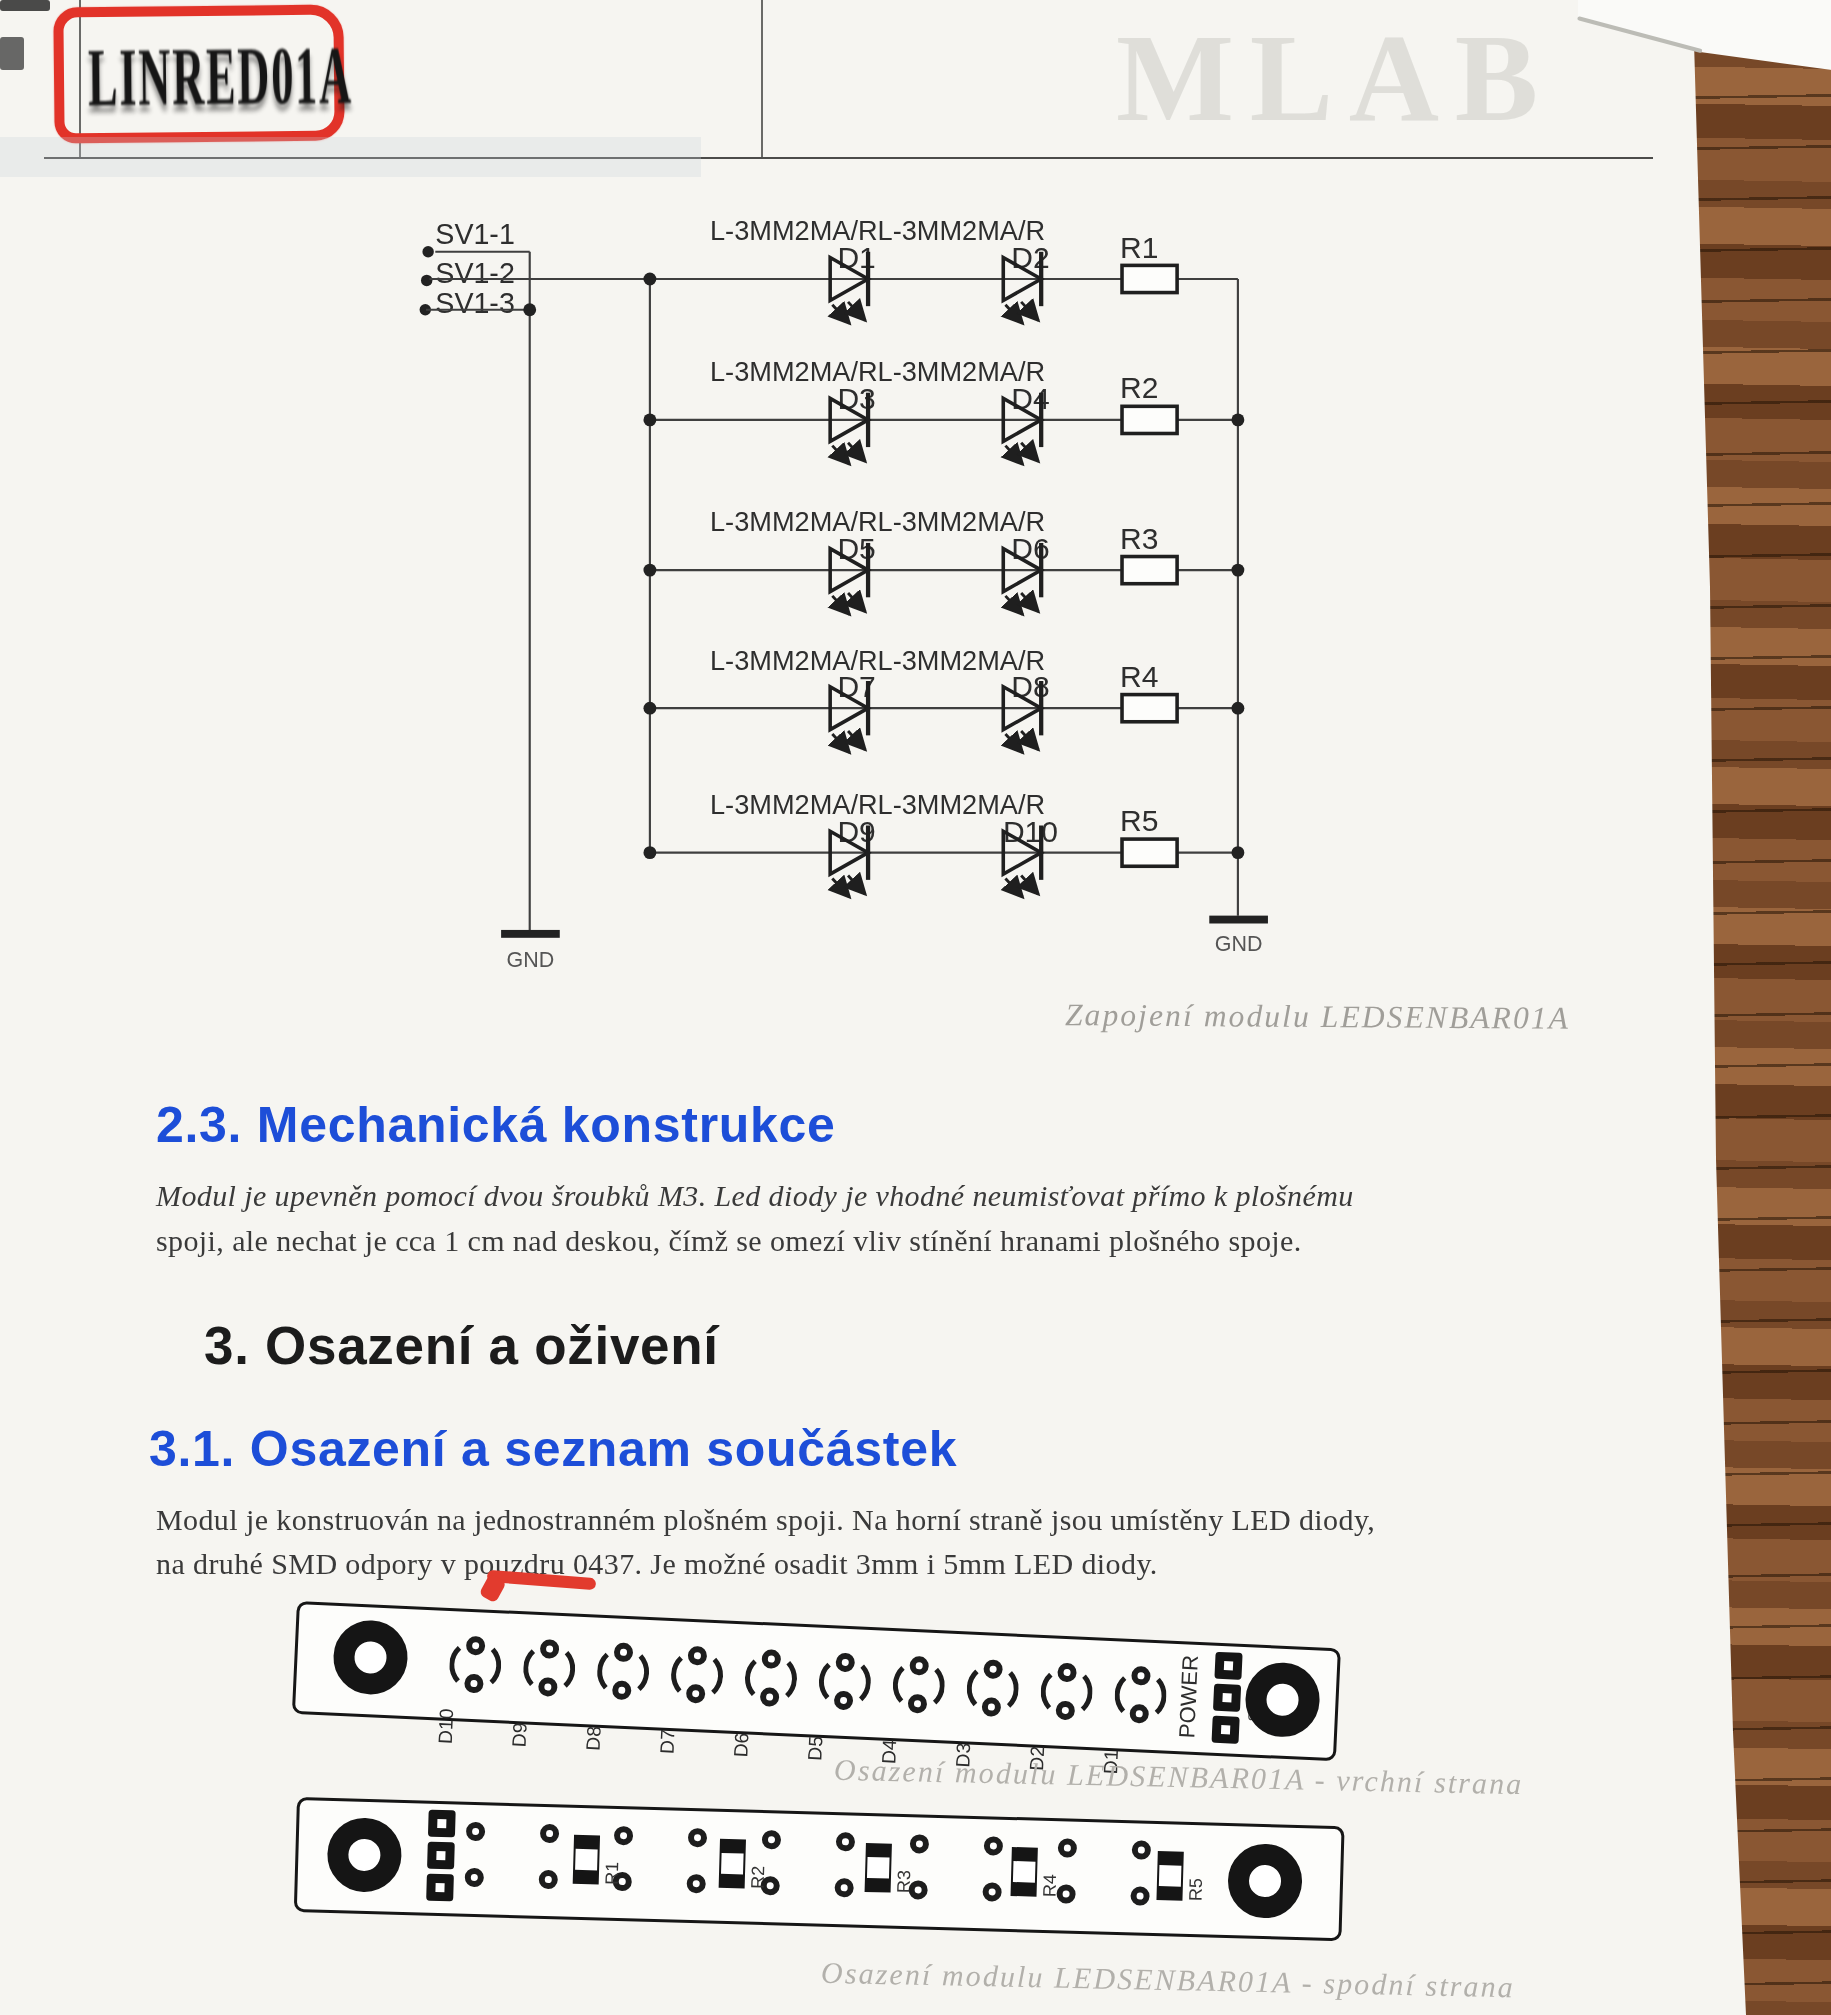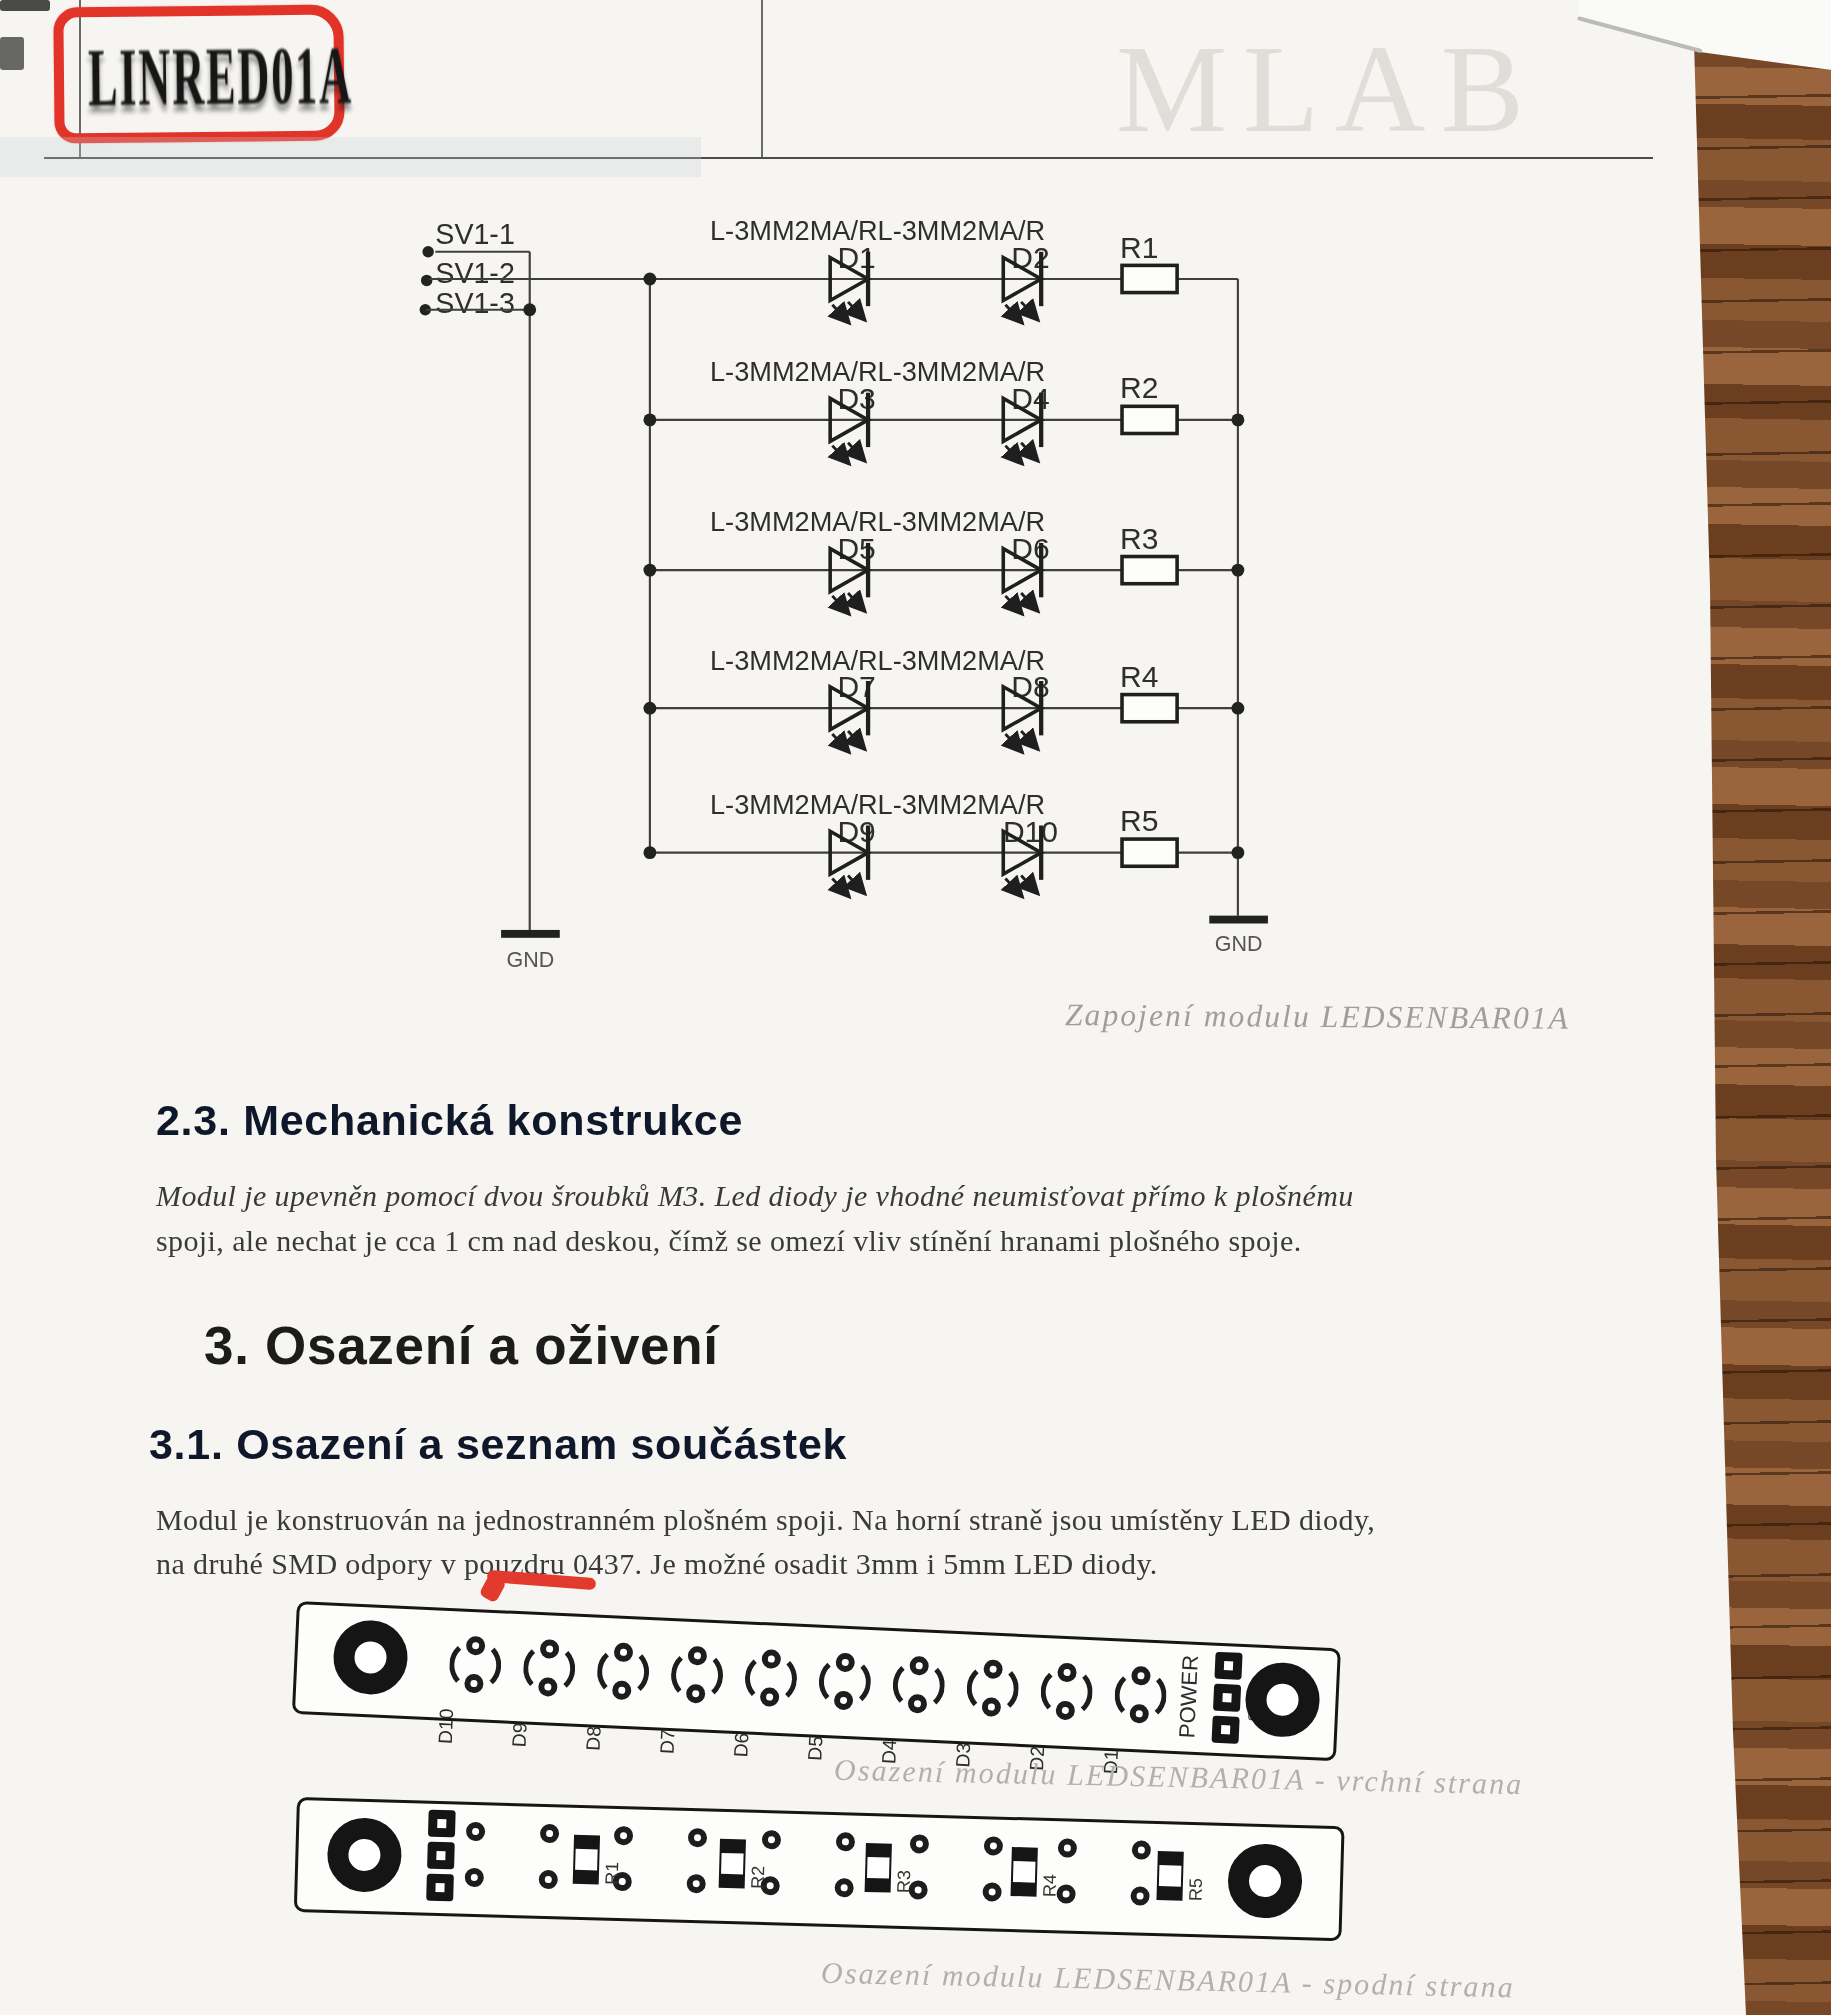--- a/index.html
+++ b/index.html
@@ -11,40 +11,40 @@
   }
   .page{position:absolute;left:0;top:0;width:1832px;height:2015px;background:#f6f5f1;
     clip-path:polygon(0 0,1673px 0,1694px 42px,1710px 587px,1716px 1159px,1733px 1732px,1746px 2015px,0 2015px);}
   .wedge{position:absolute;left:1578px;top:0;width:254px;height:93px;background:#fafaf8;
     clip-path:polygon(0 0,254px 0,254px 70px,122px 52px,0 18px);}
   .foldline{position:absolute;left:1578px;top:15.7px;width:129px;height:3.6px;background:#bcbcb6;
     transform:rotate(15deg);transform-origin:0 0;border-radius:2.1px;}
   
   .vline{position:absolute;top:0;width:2.1px;background:#6a6a68;}
   .hline{position:absolute;height:2.1px;background:#4c4c4a;}
-  .watermark{position:absolute;left:1116px;top:18px;font-size:125px;font-weight:normal;
+  .watermark{position:absolute;left:1116px;top:7px;font-size:125px;font-weight:bold;
     color:rgba(195,195,188,.45);letter-spacing:15.7px;font-family:"Liberation Serif",serif;}
   
   .stampbox{position:absolute;left:54px;top:5.7px;width:270px;height:116px;
     border:10px solid #e23329;border-radius:24px 33px 29px 21.5px;transform:rotate(-.6deg);
     box-shadow:0 0 1.4px rgba(226,51,41,.6);}
   .stamptext{position:absolute;left:24px;top:13px;font-family:"Liberation Serif",serif;
     font-weight:bold;font-size:74px;color:#161616;letter-spacing:2.9px;white-space:nowrap;
     transform:scale(.60,1.12);transform-origin:0 0;filter:blur(0.9px);
     text-shadow:0 6.4px 5px rgba(20,20,20,.45);}
   
   .smudge{position:absolute;background:#2b2b2b;border-radius:2.9px;}
   .scanband{position:absolute;left:0;top:137px;width:701px;height:40px;background:rgba(200,210,216,.28);}
   
   #schematic{position:absolute;left:0;top:0;}
   .sch-caption{position:absolute;left:1065px;top:999px;font-style:italic;font-size:31.5px;
     color:#a09e99;transform:rotate(.4deg);letter-spacing:2.1px;}
   
   .h-sub{position:absolute;font-family:"Liberation Sans",sans-serif;font-weight:bold;
-    font-size:43px;color:#0f172a;letter-spacing:0.7px;}
+    font-size:50px;color:#1d4ed8;letter-spacing:0.7px;}
   .h-main{position:absolute;font-family:"Liberation Sans",sans-serif;font-weight:bold;
     font-size:53px;color:#1c1c1c;letter-spacing:0.7px;margin-left:48px;}
   .bodyline{position:absolute;left:156px;font-size:30px;color:#3a3a3a;white-space:nowrap;
     letter-spacing:0.4px;}
   .redline{position:absolute;left:487px;top:1574px;width:109px;height:12px;background:#e23b2e;
     border-radius:6.4px;transform:rotate(4.5deg);}
   .redline:after{content:"";position:absolute;left:-2.9px;top:5.7px;width:18.6px;height:24px;
     background:#e23b2e;border-radius:5.7px;transform:rotate(24deg);}
   
   .pcb{position:absolute;background:#fdfdfb;border:3.6px solid #161616;border-radius:10px;}

